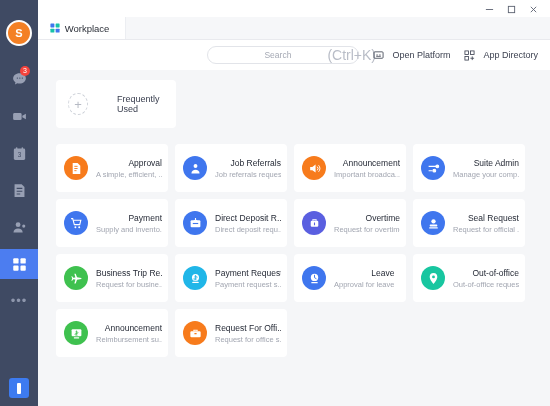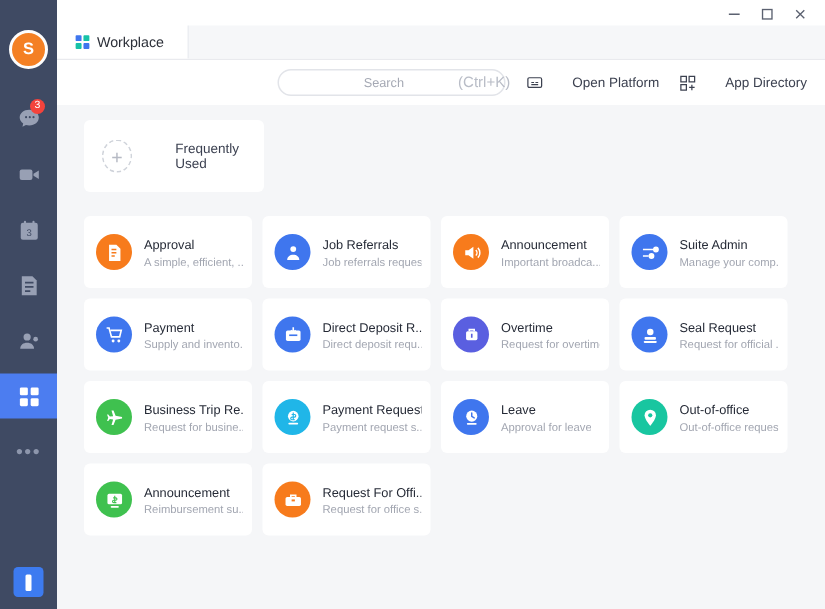--- a/index.html
+++ b/index.html
@@ -113,23 +113,23 @@
     flex: 0 0 30px;
   }
   .searchbox {
     width: 152px; height: 18px;
     border: 1px solid #e2e4e9; border-radius: 10px;
     display: flex; align-items: center;
     padding: 0 8px; gap: 4px;
     background: #fff;
   }
   .searchbox .ph { font-size: 8.5px; color: #a5a9b4; flex: 1; margin-left: 44px; }
-  .searchbox .kbd { font-size: 10px; color: #b9bdc7; margin-left: 32px; }
+  .searchbox .kbd { font-size: 14px; color: #b9bdc7; margin-left: 32px; }
   .tool-link {
-    display: flex; align-items: center; gap: 19px;
+    display: flex; align-items: center; gap: 8px;
     font-size: 9px; color: #3c4150;
   }
 
   
   .content {
     flex: 1;
     background: #f5f6f8;
     padding: 10px 14px 0 18px;
     overflow: hidden;
   }
@@ -164,21 +164,21 @@
     display: flex; align-items: center; gap: 8px;
     padding: 0 6px 0 8px;
     overflow: hidden;
   }
   .app-icon {
     width: 24px; height: 24px; border-radius: 50%;
     flex: 0 0 24px;
     display: flex; align-items: center; justify-content: center;
   }
   .app-icon svg { display: block; }
-  .app-text { overflow: hidden; min-width: 0; }
+  .app-text { overflow: hidden; min-width: 0; text-align: right; }
   .app-name {
     font-size: 8.5px; color: #252a36;
     white-space: nowrap; overflow: hidden; text-overflow: clip;
     line-height: 12px;
   }
   .app-desc {
     font-size: 7.5px; color: #a2a6b1;
     white-space: nowrap; overflow: hidden; text-overflow: clip;
     line-height: 11px;
   }

